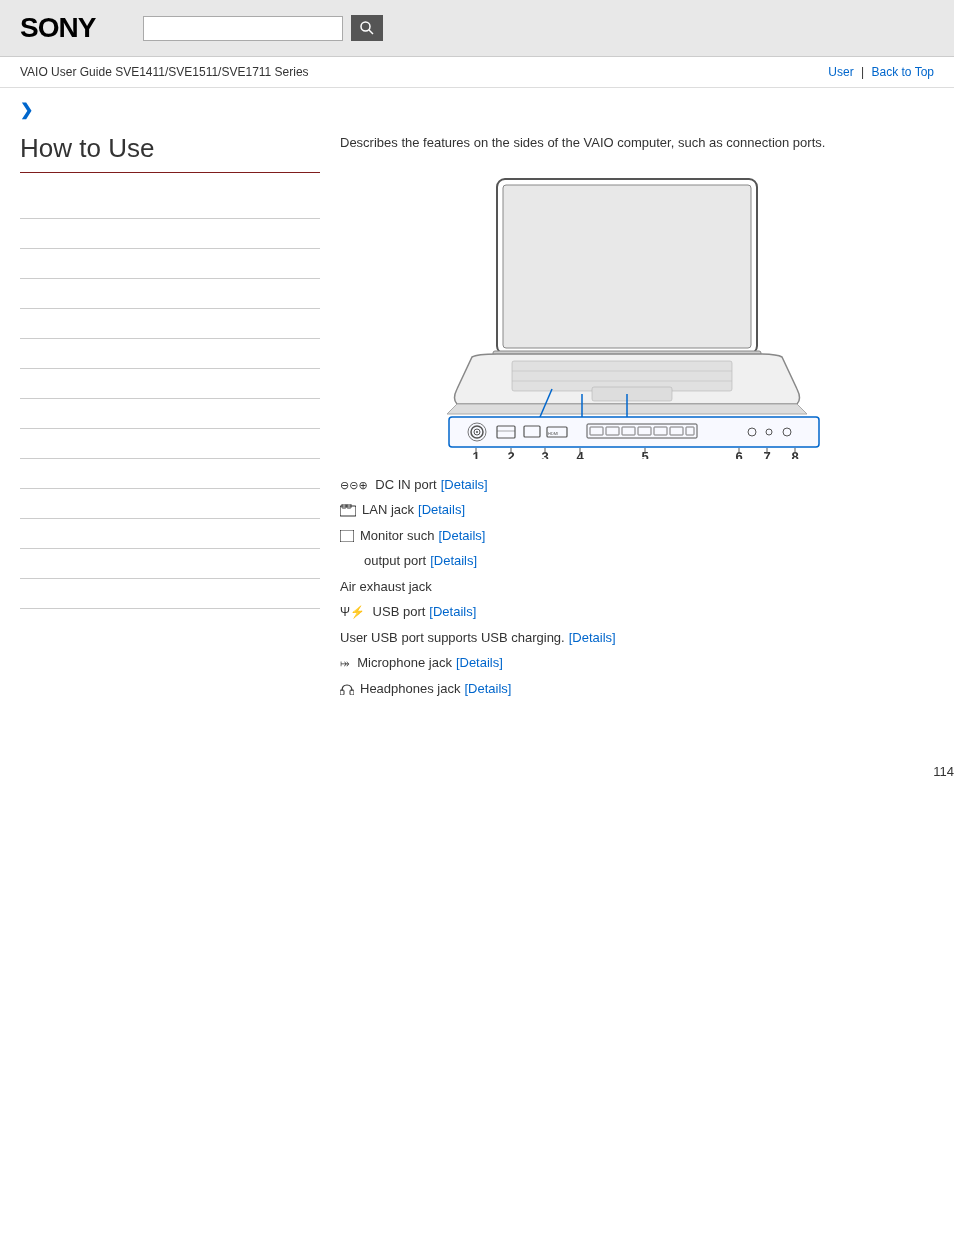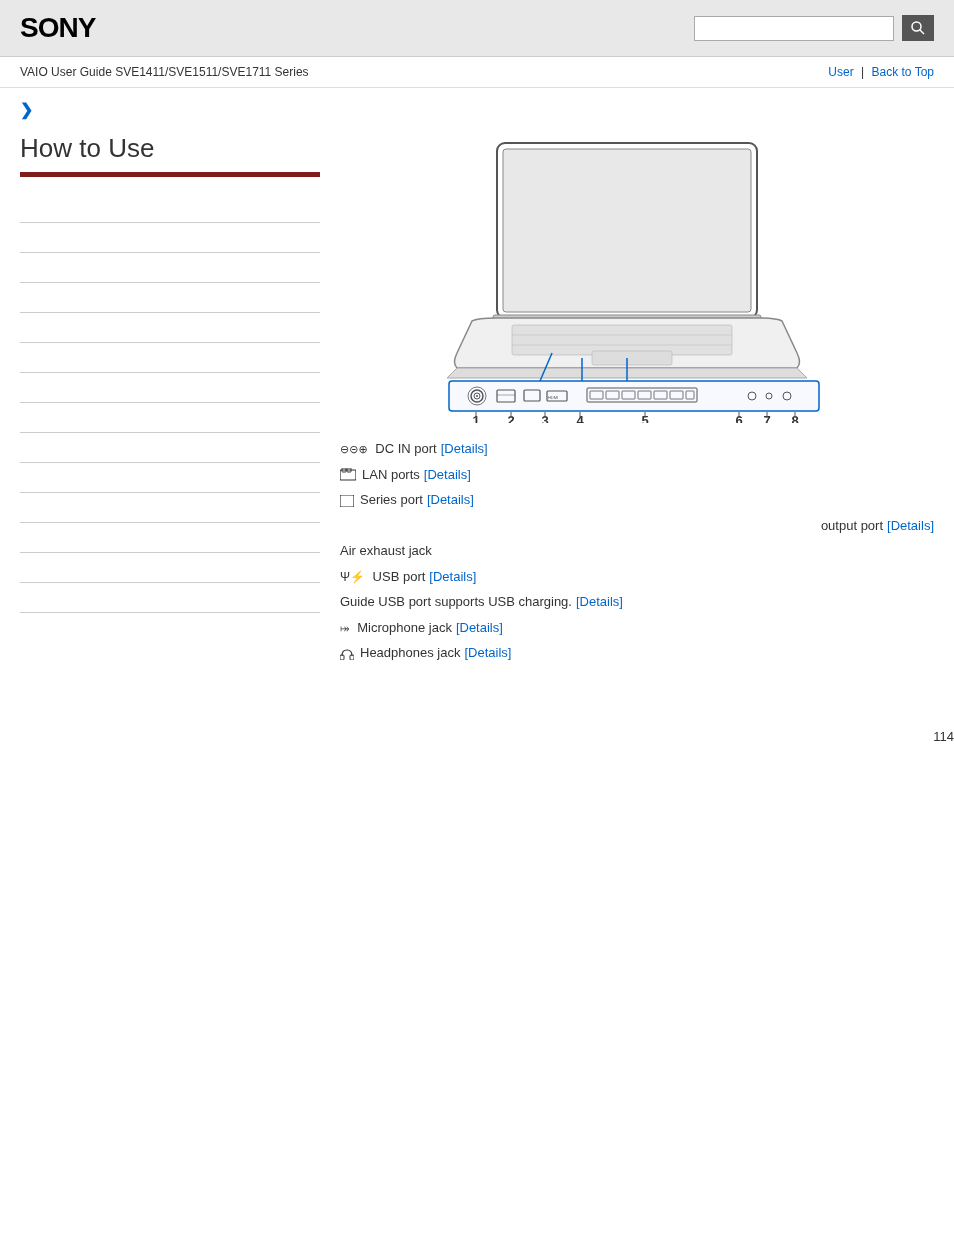--- a/index.html
+++ b/index.html
@@ -11,21 +11,20 @@
       width: 954px;
       min-height: 1235px;
     }
 
     
     .header {
       background: #e8e8e8;
       padding: 12px 20px;
       display: flex;
       align-items: center;
-      justify-content: space-between;
       border-bottom: 1px solid #ccc;
       gap: 48px;
     }
     .sony-logo {
       font-size: 28px;
       font-weight: 900;
       font-family: 'Arial Black', Arial, sans-serif;
       color: #000;
       letter-spacing: -1px;
     }
@@ -88,21 +87,21 @@
     .sidebar {
       width: 300px;
       flex-shrink: 0;
     }
     .sidebar-title {
       font-size: 26px;
       font-weight: 300;
       color: #333;
       margin-bottom: 16px;
       padding-bottom: 8px;
-      border-bottom: 5px solid #7f1d1d;
+      border-bottom: 1px solid #7f1d1d;
     }
     .sidebar-item {
       padding: 8px 0;
       border-bottom: 1px solid #ccc;
       min-height: 30px;
     }
 
     
     .content-area {
       flex: 1;
@@ -143,21 +142,20 @@
     .port-label {
       color: #333;
     }
     .port-link {
       color: #0066cc;
       text-decoration: none;
       margin-left: 4px;
     }
     .port-item-indent {
       padding-left: 24px;
-      justify-content: flex-end;
     }
 
     
     .page-number {
       text-align: right;
       margin-top: 40px;
       font-size: 13px;
       color: #333;
       padding-bottom: 20px;
     }
@@ -205,20 +203,21 @@
     <div class="sidebar-item"></div>
     <div class="sidebar-item"></div>
     <div class="sidebar-item"></div>
     <div class="sidebar-item"></div>
     <div class="sidebar-item"></div>
     <div class="sidebar-item"></div>
     <div class="sidebar-item"></div>
   </div>
 
   <div class="content-area">
+    <p class="content-description">Describes the features on the sides of the VAIO computer, such as connection ports.</p>
 
     <div class="diagram-container">
       <svg width="480" height="290" viewBox="0 0 480 290" class="laptop-svg">
 
         <rect x="100" y="10" width="260" height="175" rx="8" ry="8" fill="none" stroke="#555" stroke-width="2"></rect>
         <rect x="106" y="16" width="248" height="163" rx="3" ry="3" fill="#e8e8e8" stroke="#888" stroke-width="1"></rect>
 
         <rect x="96" y="182" width="268" height="8" rx="2" fill="#ccc" stroke="#888" stroke-width="1"></rect>
 
         <path d="M75,188 Q80,185 100,185 L360,185 Q380,185 385,188 L400,220 Q405,230 400,235 L60,235 Q55,230 60,220 Z" fill="#f0f0f0" stroke="#888" stroke-width="1.5"></path>
@@ -303,51 +302,51 @@
       </div>
 
       <div class="port-item">
         <span class="port-icon">
           <svg width="16" height="14" viewBox="0 0 16 14" style="vertical-align:middle;margin-right:2px;">
             <rect x="0" y="2" width="16" height="10" rx="1" fill="none" stroke="#333" stroke-width="1.2"></rect>
             <rect x="2" y="0" width="4" height="4" rx="0.5" fill="none" stroke="#333" stroke-width="1"></rect>
             <rect x="7" y="0" width="4" height="4" rx="0.5" fill="none" stroke="#333" stroke-width="1"></rect>
           </svg>
         </span>
-        <span class="port-label">LAN ports</span>
+        <span class="port-label">LAN jack</span>
         <a href="#" class="port-link">[Details]</a>
       </div>
 
       <div class="port-item">
         <span class="port-icon">
           <svg width="14" height="12" viewBox="0 0 14 12" style="vertical-align:middle;margin-right:2px;">
             <rect x="0" y="0" width="14" height="12" rx="1" fill="none" stroke="#333" stroke-width="1.2"></rect>
           </svg>
         </span>
-        <span class="port-label">Series port</span>
+        <span class="port-label">Monitor such</span>
         <a href="#" class="port-link">[Details]</a>
       </div>
 
       <div class="port-item port-item-indent">
         <span class="port-label">output port</span>
         <a href="#" class="port-link">[Details]</a>
       </div>
 
       <div class="port-item">
         <span class="port-label">Air exhaust jack</span>
       </div>
 
       <div class="port-item">
         <span class="port-icon" style="font-size:12px;">Ψ⚡</span>
         <span class="port-label">&nbsp;USB port</span>
         <a href="#" class="port-link">[Details]</a>
       </div>
 
       <div class="port-item">
-        <span class="port-label">Guide USB port supports USB charging.</span>
+        <span class="port-label">User USB port supports USB charging.</span>
         <a href="#" class="port-link">[Details]</a>
       </div>
 
       <div class="port-item">
         <span class="port-icon" style="font-size:12px;">⤅</span>
         <span class="port-label">&nbsp;Microphone jack</span>
         <a href="#" class="port-link">[Details]</a>
       </div>
 
       <div class="port-item">

